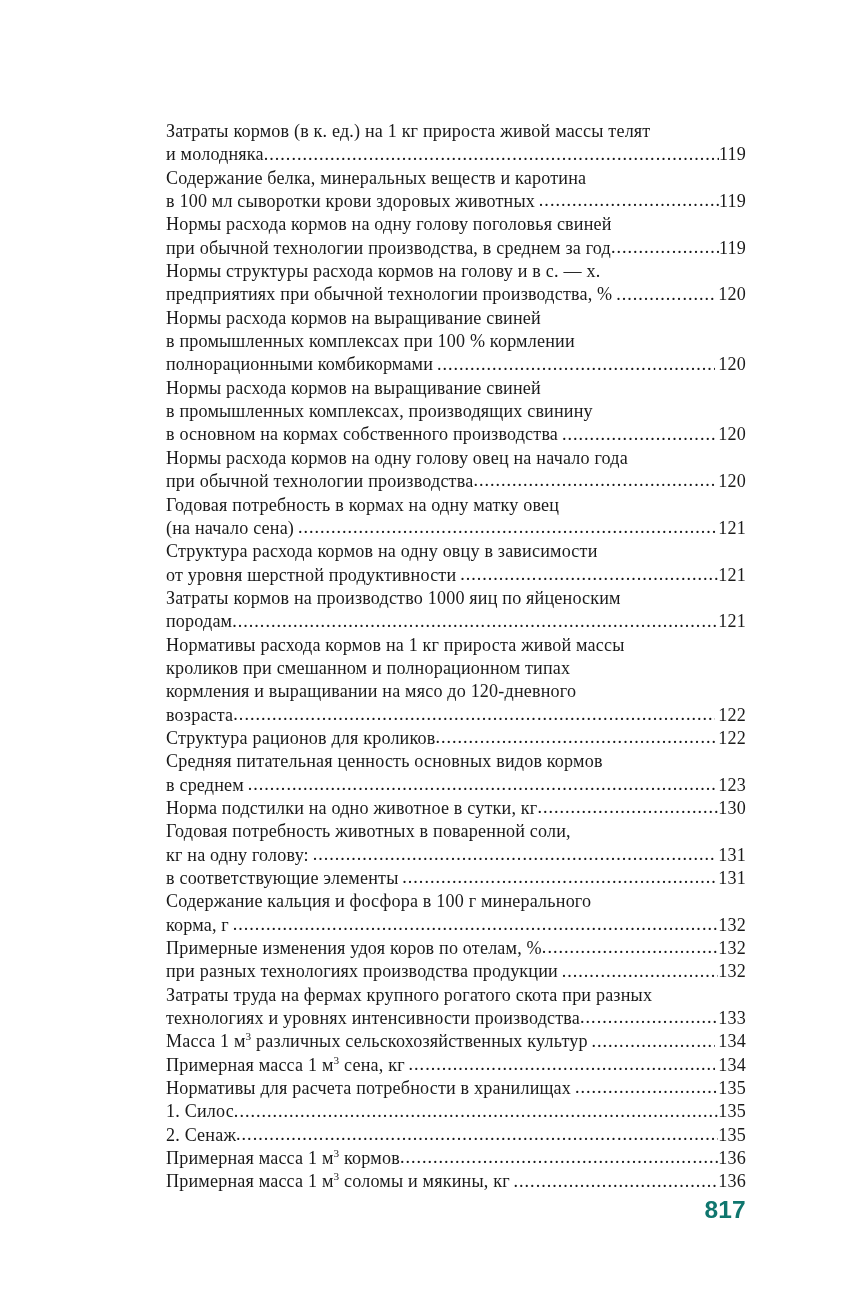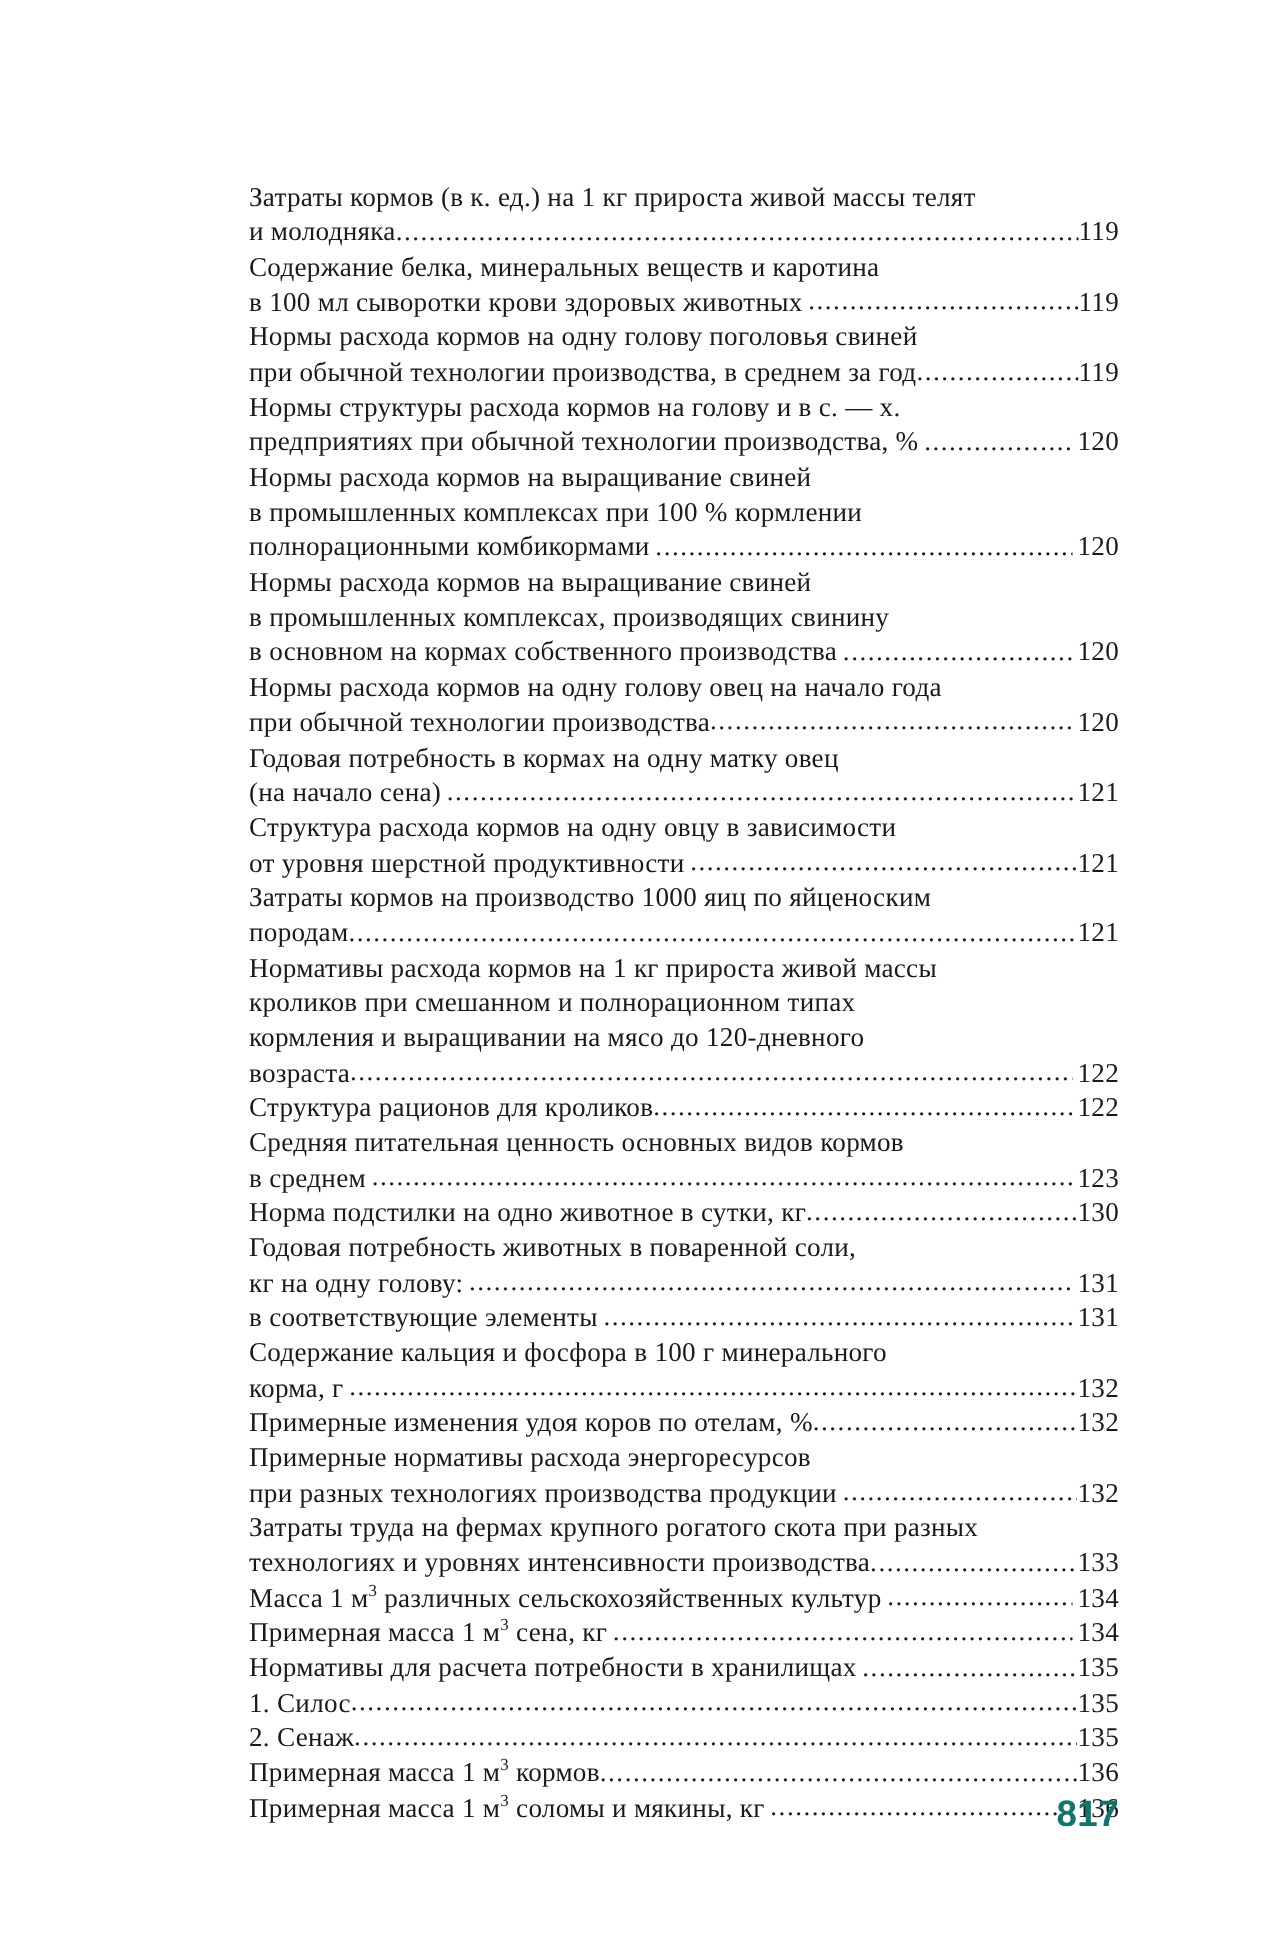--- a/index.html
+++ b/index.html
@@ -234,21 +234,20 @@
         </div>
       </div>
       <div class="toc-entry">
         <div class="line last">
           <span class="txt">Примерные изменения удоя коров по отелам, %</span>
           <span class="leader" aria-hidden="true">...........................................................................................................................................................................................................................</span>
           <span class="pg">132</span>
         </div>
       </div>
       <div class="toc-entry">
-        <div class="line">Примерные нормативы расхода энергоресурсов</div>
         <div class="line last gap">
           <span class="txt">при разных технологиях производства продукции</span>
           <span class="leader" aria-hidden="true">...........................................................................................................................................................................................................................</span>
           <span class="pg">132</span>
         </div>
       </div>
       <div class="toc-entry">
         <div class="line">Затраты труда на фермах крупного рогатого скота при разных</div>
         <div class="line last">
           <span class="txt">технологиях и уровнях интенсивности производства</span>

